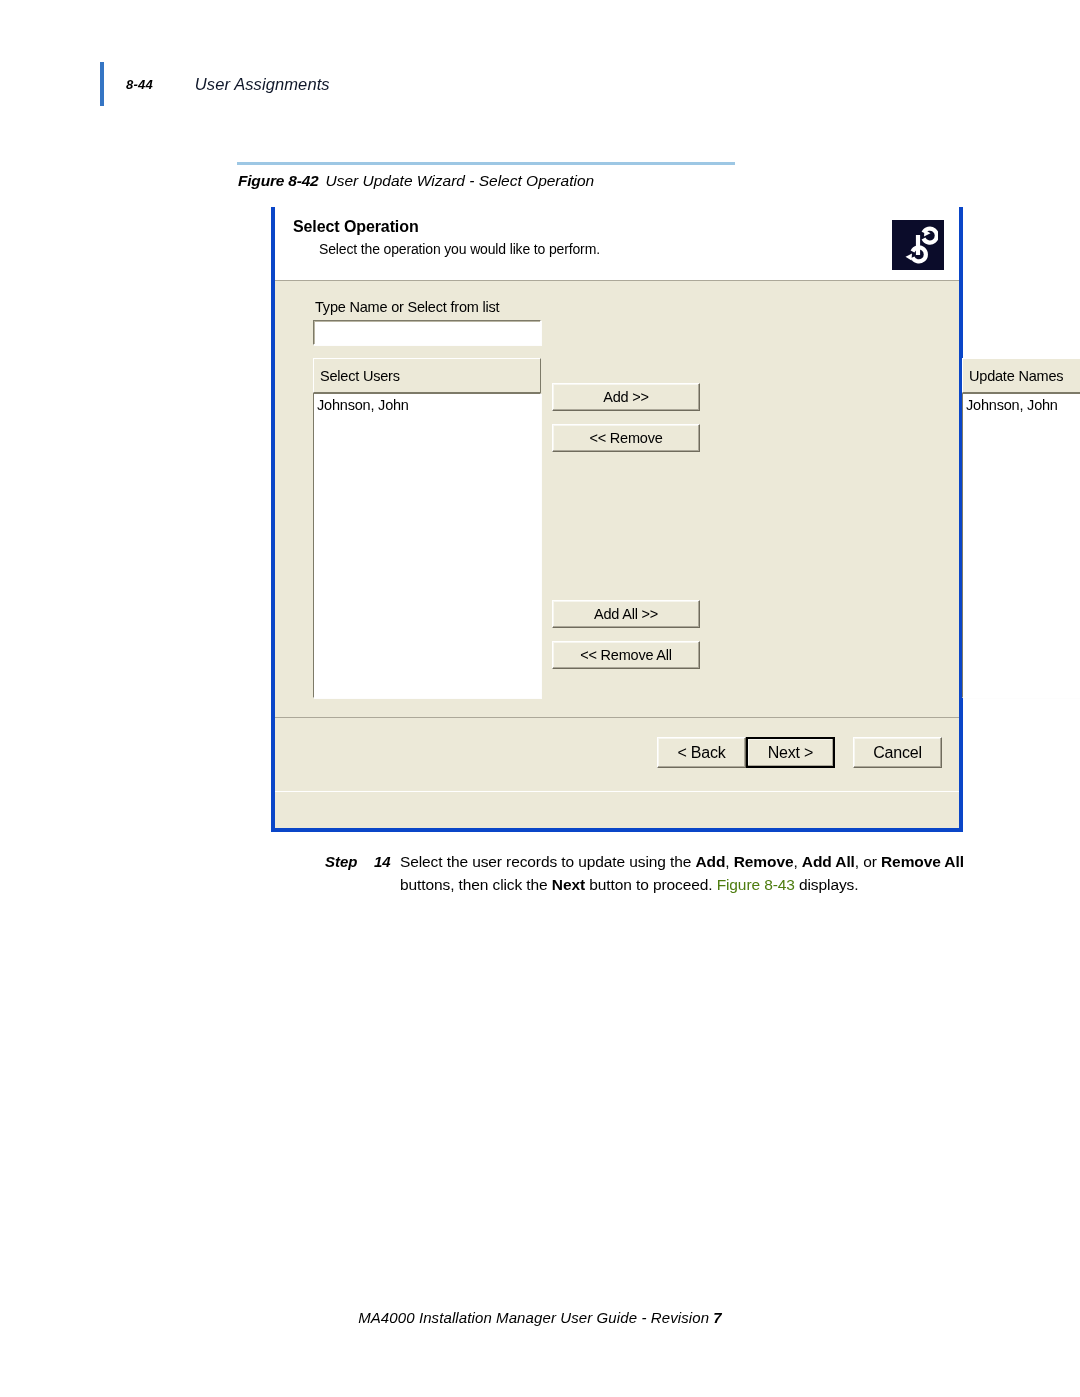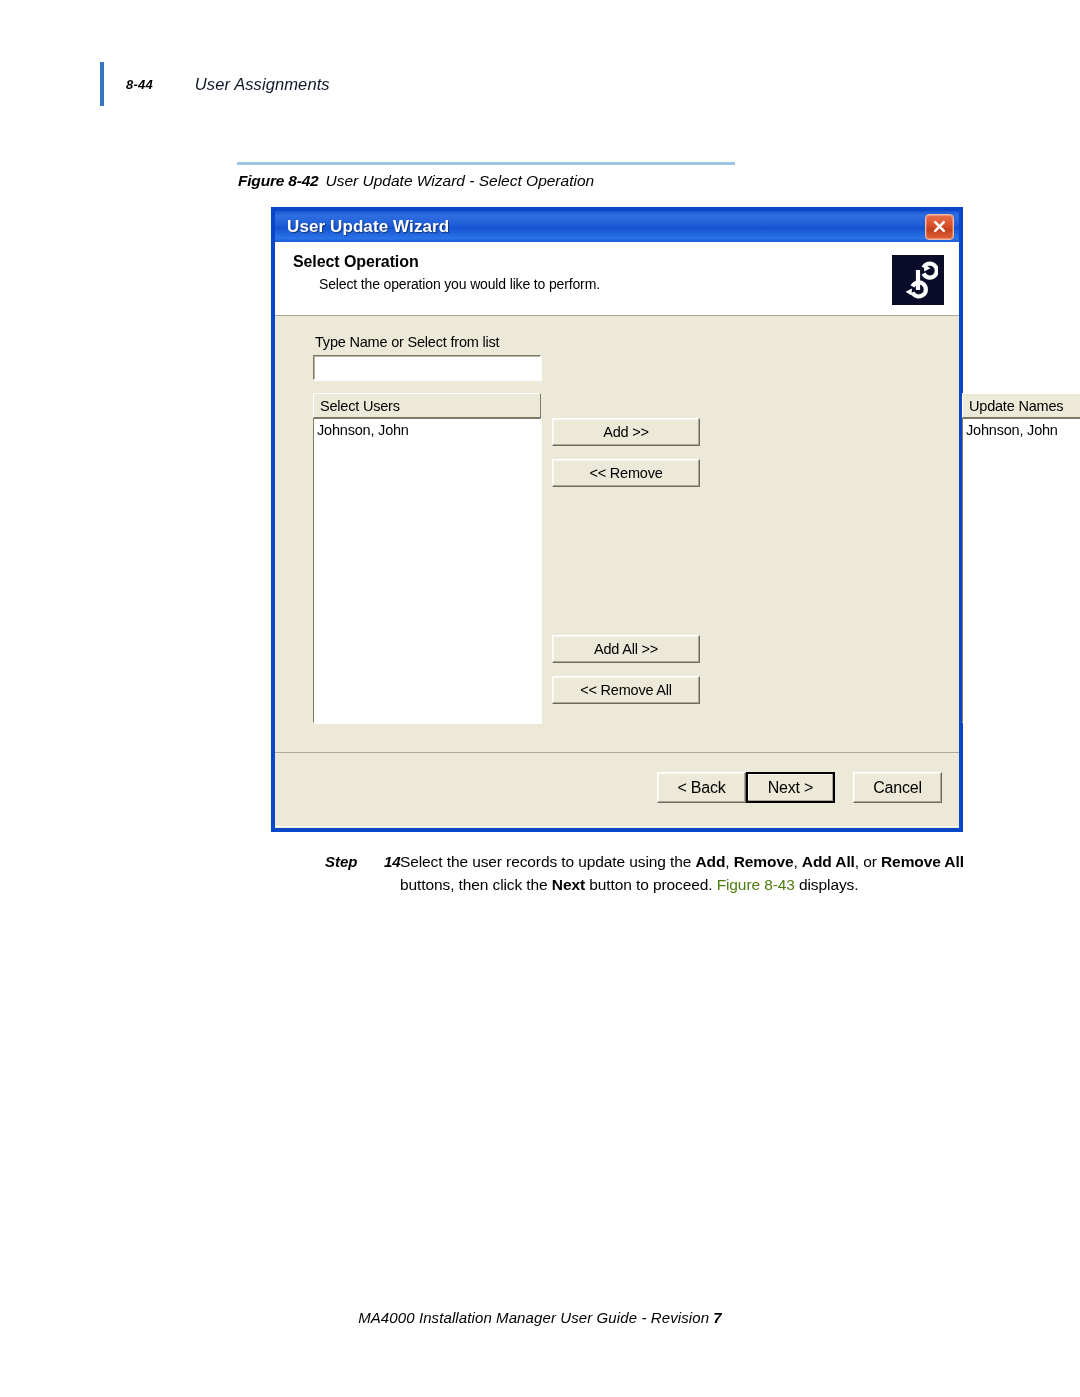--- a/index.html
+++ b/index.html
@@ -180,21 +180,21 @@
     font-size: 14px;
     padding: 3px 4px;
     outline: none;
     font-family: "Liberation Sans", sans-serif;
   }
 
   .list-panel { position: absolute; }
   .list-panel.left  { left: 38px;  top: 77px; width: 228px; }
   .list-panel.right { left: 687px; top: 77px; width: 228px; }
   .list-header {
-    height: 25px;
+    height: 35px;
     background: #ece9d8;
     border: 1px solid;
     border-color: #ffffff #7d7a68 #7d7a68 #ffffff;
     box-sizing: border-box;
     display: flex;
     align-items: center;
     padding-left: 6px;
     font-size: 14.5px;
     letter-spacing: -0.2px;
   }
@@ -294,21 +294,21 @@
   .step-label {
     position: absolute;
     left: 0;
     top: 0;
     font-weight: bold;
     font-style: italic;
     font-size: 15px;
   }
   .step-num {
     position: absolute;
-    left: 59px;
+    left: 49px;
     top: 0;
     font-weight: bold;
     font-style: italic;
     font-size: 15px;
   }
   .step-text {
     margin-left: 75px;
     letter-spacing: -0.1px;
   }
   .step-text b { font-weight: bold; }
@@ -337,28 +337,20 @@
   <span class="header-title">User Assignments</span>
 </div>
 
 <div class="figure-rule"></div>
 <div class="figure-caption">
   <span class="fc-label">Figure 8-42</span><span class="fc-text">User Update Wizard - Select Operation</span>
 </div>
 
 <div class="dialog">
 
-  <div class="titlebar">
-    <span class="titlebar-text">User Update Wizard</span>
-    <div class="close-btn">
-      <svg width="15" height="15" viewBox="0 0 15 15" aria-hidden="true">
-        <path d="M3.2 3.2 L11.8 11.8 M11.8 3.2 L3.2 11.8" stroke="#ffffff" stroke-width="2.6" stroke-linecap="round" fill="none"></path>
-      </svg>
-    </div>
-  </div>
 
   <div class="wiz-header">
     <div class="wiz-header-title">Select Operation</div>
     <div class="wiz-header-sub">Select the operation you would like to perform.</div>
     <div class="wiz-logo">
       <svg width="40" height="40" viewBox="0 0 40 40" aria-hidden="true">
         <g fill="none" stroke="#ffffff" stroke-width="4.2" stroke-linecap="butt">
           <path d="M25.5 13.5 A7 7 0 1 0 25.5 7.6 L25.5 7.6"></path>
           <path d="M14.5 26.5 A7 7 0 1 1 14.5 32.4"></path>
           <path d="M20 10 L20 30"></path>

